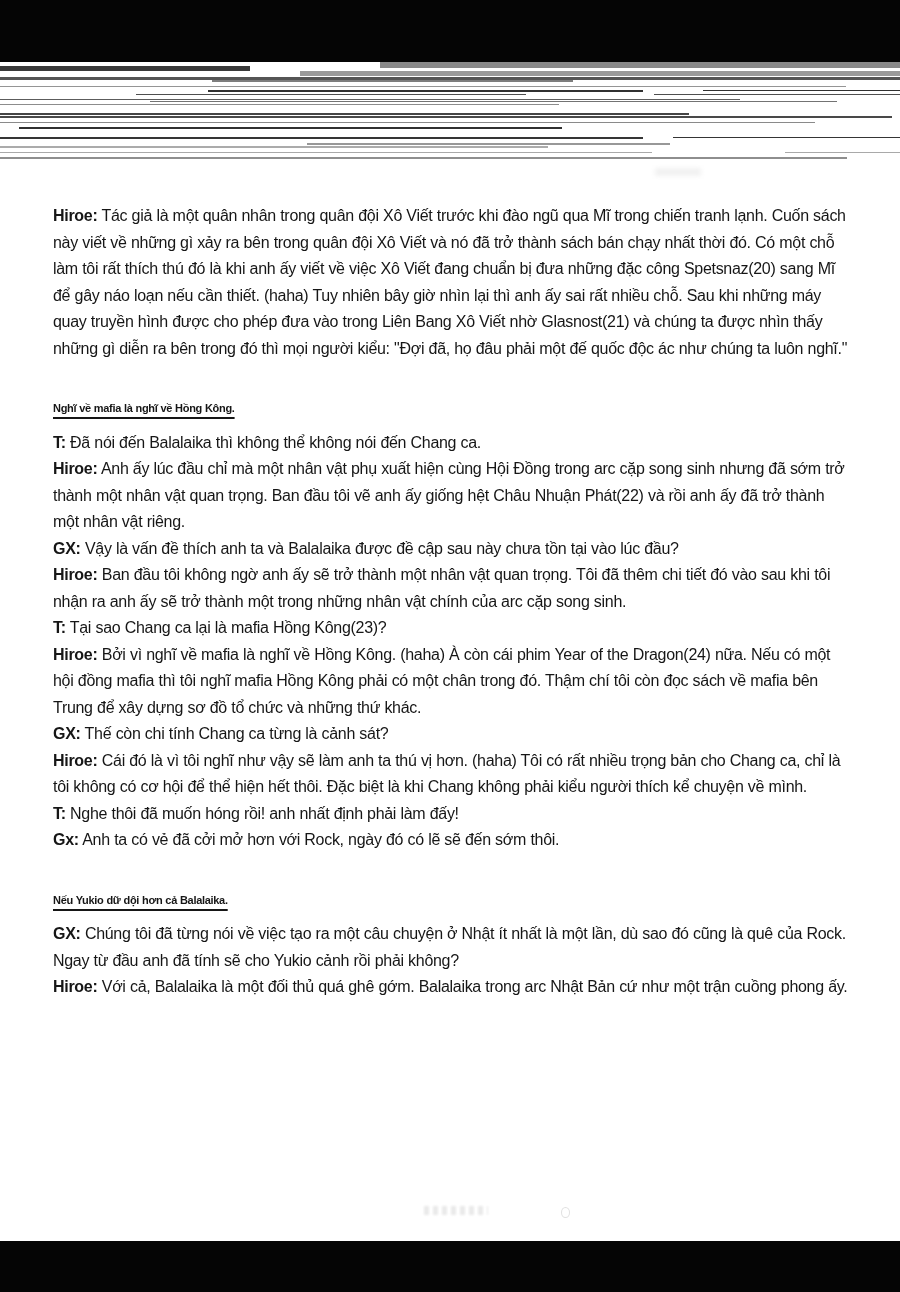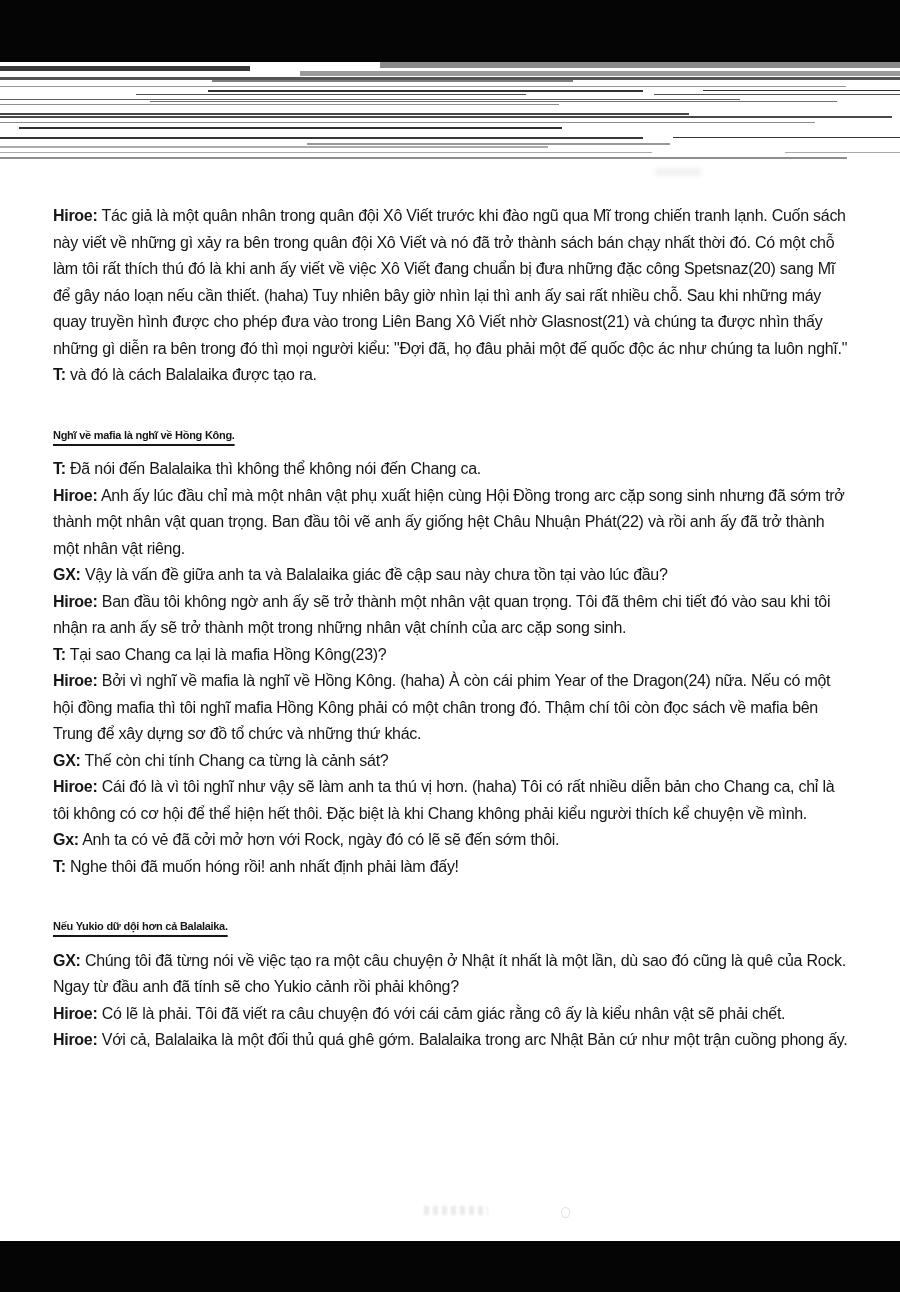--- a/index.html
+++ b/index.html
@@ -87,35 +87,33 @@
       <rect x="673" y="137" width="227" height="1" fill="rgb(53,53,53)"></rect>
       <rect x="307" y="143" width="363" height="2" fill="rgb(152,152,152)"></rect>
       <rect x="0" y="146" width="548" height="2" fill="rgb(171,171,171)"></rect>
       <rect x="0" y="152" width="652" height="1" fill="rgb(169,169,169)"></rect>
       <rect x="785" y="152" width="115" height="1" fill="rgb(169,169,169)"></rect>
       <rect x="0" y="157" width="847" height="2" fill="rgb(142,142,142)"></rect>
     </svg>
 
   <main class="content">
       <p class="entry"><span class="speaker">Hiroe:</span> <span>Tác giả là một quân nhân trong quân đội Xô Viết trước khi đào ngũ qua Mĩ trong chiến tranh lạnh. Cuốn sách này viết về những gì xảy ra bên trong quân đội Xô Viết và nó đã trở thành sách bán chạy nhất thời đó. Có một chỗ làm tôi rất thích thú đó là khi anh ấy viết về việc Xô Viết đang chuẩn bị đưa những đặc công Spetsnaz(20) sang Mĩ để gây náo loạn nếu cần thiết. (haha) Tuy nhiên bây giờ nhìn lại thì anh ấy sai rất nhiều chỗ. Sau khi những máy quay truyền hình được cho phép đưa vào trong Liên Bang Xô Viết nhờ Glasnost(21) và chúng ta được nhìn thấy những gì diễn ra bên trong đó thì mọi người kiểu: "Đợi đã, họ đâu phải một đế quốc độc ác như chúng ta luôn nghĩ."</span></p>
-      <p class="entry"><span class="speaker">T:</span> <span>và đó là cách Balalaika được tạo ra.</span></p>
       <h2 class="section-heading">Nghĩ về mafia là nghĩ về Hồng Kông.</h2>
       <p class="entry"><span class="speaker">T:</span> <span>Đã nói đến Balalaika thì không thể không nói đến Chang ca.</span></p>
       <p class="entry"><span class="speaker">Hiroe:</span> <span>Anh ấy lúc đầu chỉ mà một nhân vật phụ xuất hiện cùng Hội Đồng trong arc cặp song sinh nhưng đã sớm trở thành một nhân vật quan trọng. Ban đầu tôi vẽ anh ấy giống hệt Châu Nhuận Phát(22) và rồi anh ấy đã trở thành một nhân vật riêng.</span></p>
-      <p class="entry"><span class="speaker">GX:</span> <span>Vậy là vấn đề giữa anh ta và Balalaika giác đề cập sau này chưa tồn tại vào lúc đầu?</span></p>
+      <p class="entry"><span class="speaker">GX:</span> <span>Vậy là vấn đề thích anh ta và Balalaika được đề cập sau này chưa tồn tại vào lúc đầu?</span></p>
       <p class="entry"><span class="speaker">Hiroe:</span> <span>Ban đầu tôi không ngờ anh ấy sẽ trở thành một nhân vật quan trọng. Tôi đã thêm chi tiết đó vào sau khi tôi nhận ra anh ấy sẽ trở thành một trong những nhân vật chính của arc cặp song sinh.</span></p>
       <p class="entry"><span class="speaker">T:</span> <span>Tại sao Chang ca lại là mafia Hồng Kông(23)?</span></p>
       <p class="entry"><span class="speaker">Hiroe:</span> <span>Bởi vì nghĩ về mafia là nghĩ về Hồng Kông. (haha) À còn cái phim Year of the Dragon(24) nữa. Nếu có một hội đồng mafia thì tôi nghĩ mafia Hồng Kông phải có một chân trong đó. Thậm chí tôi còn đọc sách về mafia bên Trung để xây dựng sơ đồ tổ chức và những thứ khác.</span></p>
       <p class="entry"><span class="speaker">GX:</span> <span>Thế còn chi tính Chang ca từng là cảnh sát?</span></p>
-      <p class="entry"><span class="speaker">Hiroe:</span> <span>Cái đó là vì tôi nghĩ như vậy sẽ làm anh ta thú vị hơn. (haha) Tôi có rất nhiều diễn bản cho Chang ca, chỉ là tôi không có cơ hội để thể hiện hết thôi. Đặc biệt là khi Chang không phải kiểu người thích kể chuyện về mình.</span></p>
+      <p class="entry"><span class="speaker">Hiroe:</span> <span>Cái đó là vì tôi nghĩ như vậy sẽ làm anh ta thú vị hơn. (haha) Tôi có rất nhiều trọng bản cho Chang ca, chỉ là tôi không có cơ hội để thể hiện hết thôi. Đặc biệt là khi Chang không phải kiểu người thích kể chuyện về mình.</span></p>
+      <p class="entry"><span class="speaker">T:</span> <span>Nghe thôi đã muốn hóng rồi! anh nhất định phải làm đấy!</span></p>
       <p class="entry"><span class="speaker">Gx:</span> <span>Anh ta có vẻ đã cởi mở hơn với Rock, ngày đó có lẽ sẽ đến sớm thôi.</span></p>
-      <p class="entry"><span class="speaker">T:</span> <span>Nghe thôi đã muốn hóng rồi! anh nhất định phải làm đấy!</span></p>
       <h2 class="section-heading">Nếu Yukio dữ dội hơn cả Balalaika.</h2>
       <p class="entry"><span class="speaker">GX:</span> <span>Chúng tôi đã từng nói về việc tạo ra một câu chuyện ở Nhật ít nhất là một lần, dù sao đó cũng là quê của Rock. Ngay từ đầu anh đã tính sẽ cho Yukio cảnh rồi phải không?</span></p>
-      <p class="entry"><span class="speaker">Hiroe:</span> <span>Có lẽ là phải. Tôi đã viết ra câu chuyện đó với cái cảm giác rằng cô ấy là kiểu nhân vật sẽ phải chết.</span></p>
       <p class="entry"><span class="speaker">Hiroe:</span> <span>Với cả, Balalaika là một đối thủ quá ghê gớm. Balalaika trong arc Nhật Bản cứ như một trận cuồng phong ấy.</span></p>
     </main>
 
   <div class="ghost ghost-a"></div>
   <div class="ghost ghost-b"></div>
   <div class="ghost ghost-c"></div>
 
   <div class="bottom-bar"></div>
 </div>
 

